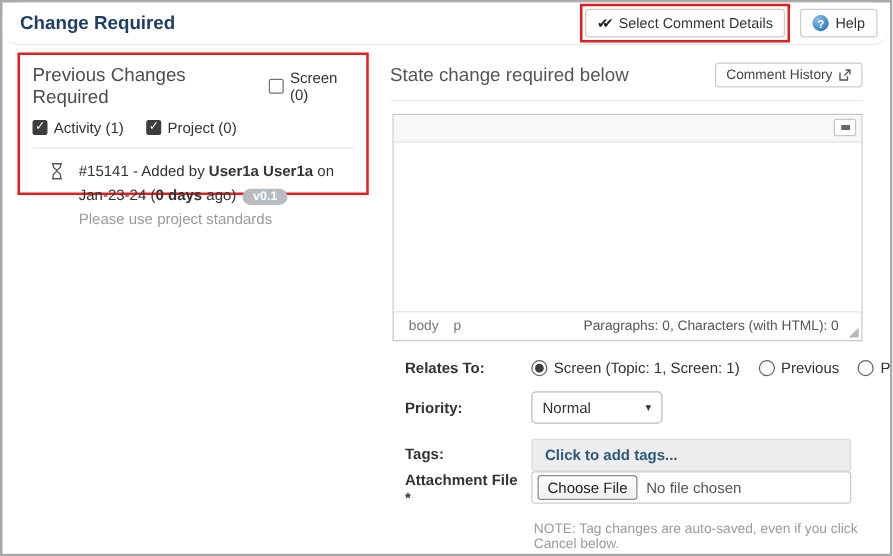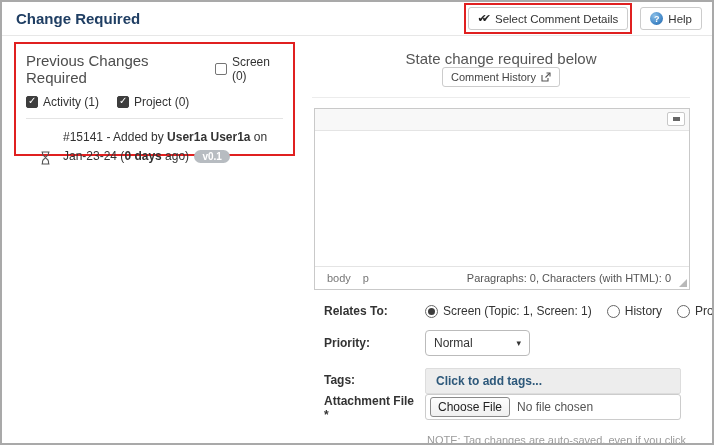--- a/index.html
+++ b/index.html
@@ -10,21 +10,21 @@
     --help-icon-blue:#3f85c6;
   }
   html,body{margin:0;padding:0;background:#fff;}
   body{font-family:"Liberation Sans",sans-serif;font-size:12px;color:#333;}
   .page{position:relative;width:714px;height:445px;box-sizing:border-box;
         border:2px solid #a9a9a9;background:#fff;overflow:hidden;}
 
   
   .hdr{position:absolute;top:0;left:0;right:0;height:34px;display:flex;
        align-items:center;padding:0 10px 0 14px;box-sizing:border-box;
-       border-bottom:1px solid #e7e7e7;background:#fff;}
+       border-bottom:1px solid #e7e7e7;background:#fff;border-radius:14px;}
   .hdr-title{font-size:15px;font-weight:bold;color:var(--title-navy);}
   .hdr-btns{margin-left:auto;display:flex;align-items:center;gap:8px;}
   .btn{display:inline-flex;align-items:center;gap:5px;border:1px solid #ccc;
        border-radius:3px;background:#fff;padding:4px 9px;font-size:11.5px;
        color:#333;cursor:pointer;white-space:nowrap;}
   .annot{border:2px solid var(--annotation-red);padding:2px;}
   .icon-doneall{letter-spacing:-5px;font-size:11px;color:#222;margin-right:4px;}
   .icon-help{width:13px;height:13px;border-radius:50%;
        background:radial-gradient(circle at 35% 30%, #8cc0e8, var(--help-icon-blue) 65%, #2a5d92);
        color:#fff;font-size:9px;font-weight:bold;display:inline-flex;
@@ -37,31 +37,31 @@
   .lp-row1{display:flex;}
   .lp-title{font-size:15px;color:#4d4d4d;}
   .cb-item{display:inline-flex;align-items:center;gap:5px;cursor:pointer;}
   .cb{width:12px;height:12px;border:1px solid #757575;border-radius:2px;
       background:#fff;display:inline-block;position:relative;box-sizing:border-box;flex:none;}
   .cb.checked{background:#3d3d3d;border-color:#3d3d3d;}
   .cb.checked::after{content:"\2713";color:#fff;font-size:10px;position:absolute;top:-2px;left:1px;}
   .lp-row1 .cb-item{margin-left:14px;}
   .lp-row2{margin-top:9px;display:flex;gap:18px;align-items:center;
        padding-bottom:9px;border-bottom:1px solid #e4e4e4;}
-  .lp-comment{margin-top:9px;display:flex;gap:12px;padding-left:14px;align-items:flex-end;}
+  .lp-comment{margin-top:9px;display:flex;gap:12px;padding-left:14px;}
   .comment-text{width:228px;line-height:1.55;}
   .badge{background:#b7bcc1;color:#fff;font-size:10px;font-weight:bold;
        padding:1px 8px;border-radius:8px;margin-left:2px;}
   .comment-body{color:#9a9a9a;margin-top:3px;}
   b{font-weight:bold;}
 
   
   .main{position:absolute;left:310px;top:44px;width:378px;}
   .main-head{display:flex;align-items:center;justify-content:space-between;
-       padding:4px 0 10px 0;border-bottom:1px solid #ececec;flex-direction:column;}
+       padding:4px 0 10px 0;border-bottom:1px solid #ececec;}
   .main-title{font-size:15px;color:#555;}
   .btn.small{font-size:11px;padding:3px 8px;color:#444;}
 
   .editor{margin:10px 0 0 2px;border:1px solid #c9c9c9;height:182px;
        display:flex;flex-direction:column;box-sizing:border-box;}
   .ed-toolbar{height:21px;background:#f8f8f8;border-bottom:1px solid #e4e4e4;position:relative;flex:none;}
   .tb-toggle{position:absolute;right:4px;top:3px;width:18px;height:14px;
        border:1px solid #c8c8c8;background:#fff;border-radius:2px;box-sizing:border-box;
        display:flex;align-items:center;justify-content:center;cursor:pointer;}
   .tb-toggle .bar{width:7px;height:4px;background:#666;}
@@ -146,20 +146,21 @@
     </div>
     <div class="lp-comment">
       <span style="margin-top:2px;">
         <svg width="11" height="14" viewBox="0 0 11 14">
           <path d="M1.5 1h8 M1.5 13h8 M2.5 1.5v1c0 2.4 3 2.8 3 4s-3 1.6-3 4v2 M8.5 1.5v1c0 2.4-3 2.8-3 4s3 1.6 3 4v2" fill="none" stroke="#555" stroke-width="1.1"></path>
         </svg>
       </span>
       <div>
         <div class="comment-text"><span>#15141 - Added by </span><b>User1a User1a</b><span> on Jan-23-24 (</span><b>0 days</b><span> ago) </span><span class="badge">v0.1</span>
         </div>
+        <div class="comment-body">Please use project standards</div>
       </div>
     </div>
   </div>
 
   <div class="main">
     <div class="main-head">
       <span class="main-title">State change required below</span>
       <button class="btn small">
         <span>Comment History</span>
         <span>
@@ -190,21 +191,21 @@
 
       <div class="frow frow-mid">
         <div class="flabel">Relates To:</div>
         <div class="radio-group">
           <span class="radio-item">
             <span class="radio checked"></span>
             <span>Screen (Topic: 1, Screen: 1)</span>
           </span>
           <span class="radio-item">
             <span class="radio"></span>
-            <span>History</span>
+            <span>Previous</span>
           </span>
           <span class="radio-item">
             <span class="radio"></span>
             <span>Project</span>
           </span>
         </div>
       </div>
 
       <div class="frow frow-mid">
         <div class="flabel">Priority:</div>

